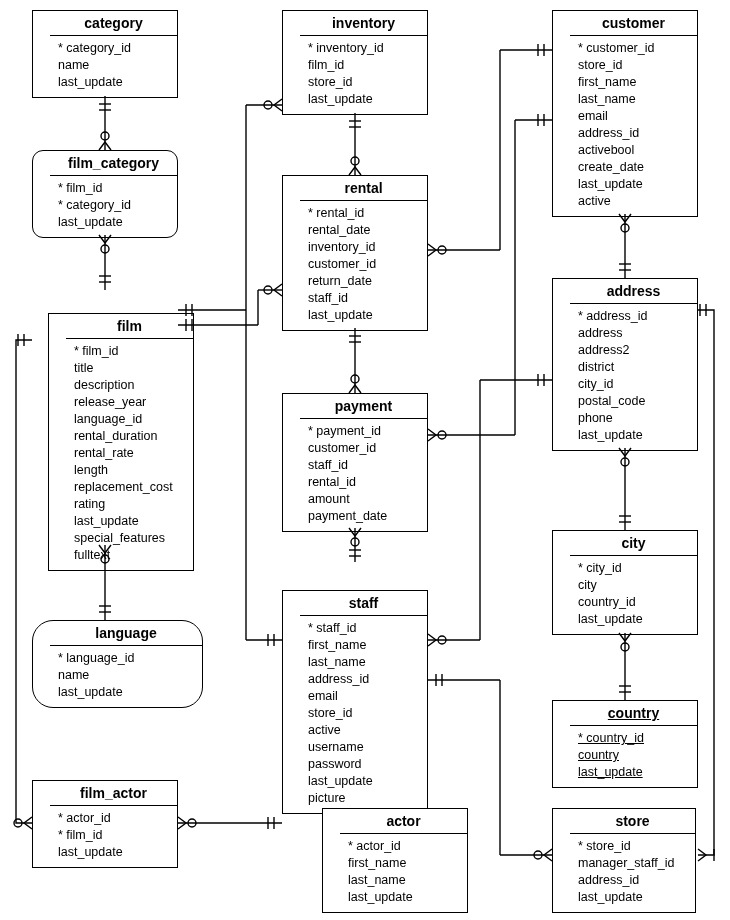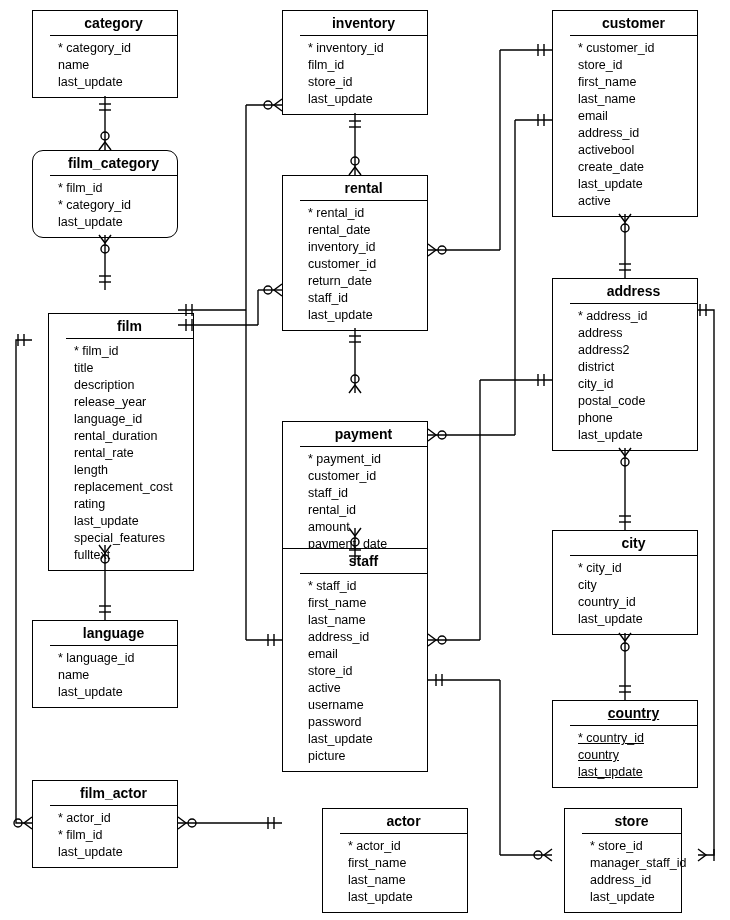--- a/index.html
+++ b/index.html
@@ -85,21 +85,21 @@
       <div class="field">rental_rate</div>
       <div class="field">length</div>
       <div class="field">replacement_cost</div>
       <div class="field">rating</div>
       <div class="field">last_update</div>
       <div class="field">special_features</div>
       <div class="field">fulltext</div>
     </div>
   </div>
 
-  <div class="entity" style="left:32px; top:620px; width:146px;">
+  <div class="entity" style="left:32px; top:620px; width:171px;border-radius:21px;">
     <div class="entity-title">language</div>
     <div class="entity-body">
       <div class="field">* language_id</div>
       <div class="field">name</div>
       <div class="field">last_update</div>
     </div>
   </div>
 
   <div class="entity" style="left:32px; top:780px; width:146px;">
     <div class="entity-title">film_actor</div>
@@ -126,33 +126,33 @@
       <div class="field">* rental_id</div>
       <div class="field">rental_date</div>
       <div class="field">inventory_id</div>
       <div class="field">customer_id</div>
       <div class="field">return_date</div>
       <div class="field">staff_id</div>
       <div class="field">last_update</div>
     </div>
   </div>
 
-  <div class="entity" style="left:282px; top:393px; width:146px;margin-top:28px;">
+  <div class="entity" style="left:282px; top:393px; width:146px;">
     <div class="entity-title">payment</div>
     <div class="entity-body">
       <div class="field">* payment_id</div>
       <div class="field">customer_id</div>
       <div class="field">staff_id</div>
       <div class="field">rental_id</div>
       <div class="field">amount</div>
       <div class="field">payment_date</div>
     </div>
   </div>
 
-  <div class="entity" style="left:282px; top:548px; width:146px;">
+  <div class="entity" style="left:282px; top:590px; width:146px;">
     <div class="entity-title">staff</div>
     <div class="entity-body">
       <div class="field">* staff_id</div>
       <div class="field">first_name</div>
       <div class="field">last_name</div>
       <div class="field">address_id</div>
       <div class="field">email</div>
       <div class="field">store_id</div>
       <div class="field">active</div>
       <div class="field">username</div>
@@ -214,21 +214,21 @@
 
   <div class="entity" style="left:552px; top:700px; width:146px;text-decoration:underline;">
     <div class="entity-title">country</div>
     <div class="entity-body">
       <div class="field">* country_id</div>
       <div class="field">country</div>
       <div class="field">last_update</div>
     </div>
   </div>
 
-  <div class="entity" style="left:552px; top:808px; width:118px;margin-left:12px;">
+  <div class="entity" style="left:552px; top:808px; width:144px;">
     <div class="entity-title">store</div>
     <div class="entity-body">
       <div class="field">* store_id</div>
       <div class="field">manager_staff_id</div>
       <div class="field">address_id</div>
       <div class="field">last_update</div>
     </div>
   </div>
 
   <svg class="connectors">

